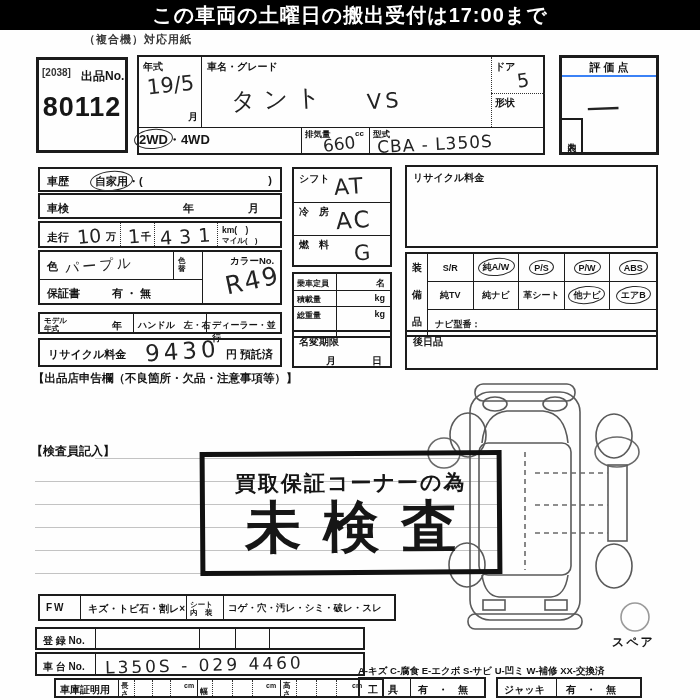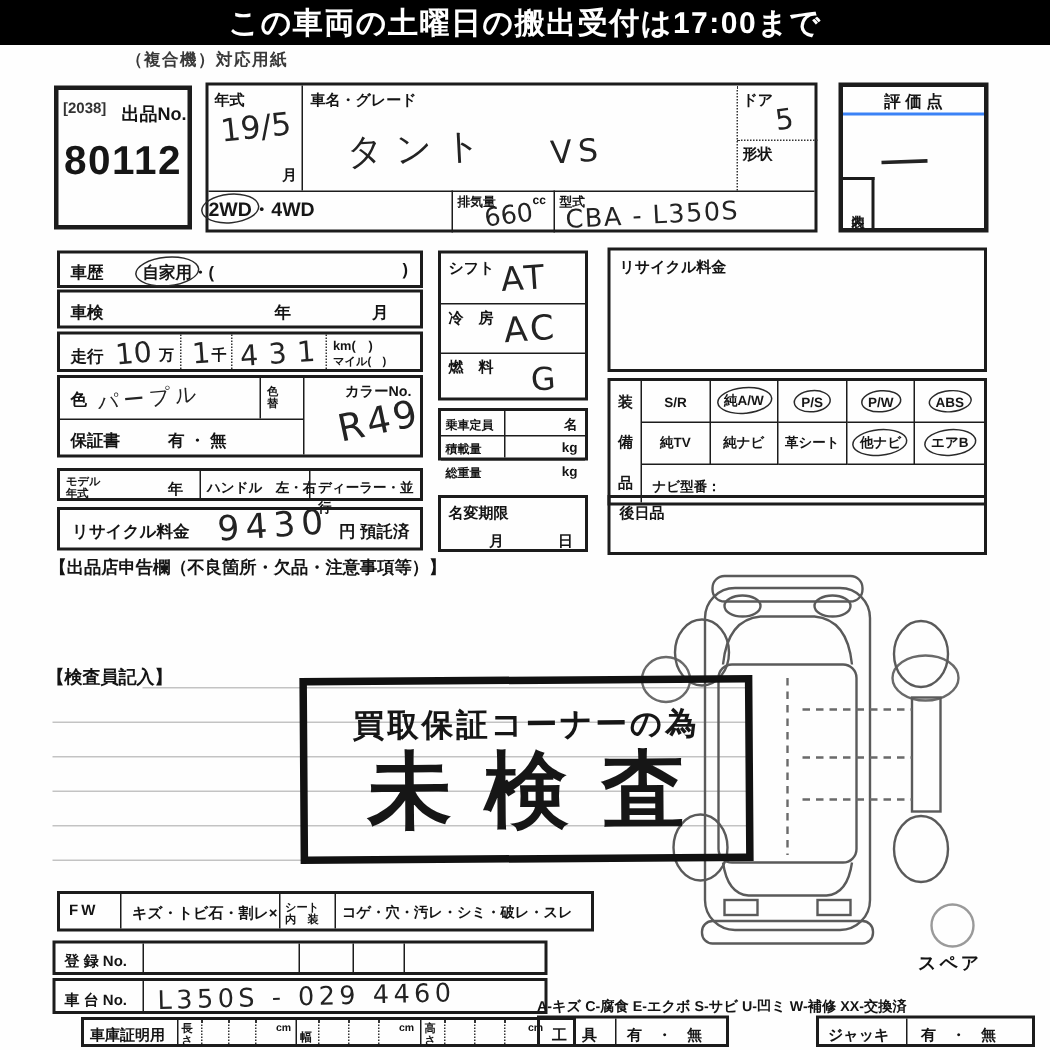--- a/index.html
+++ b/index.html
@@ -150,21 +150,21 @@
     <span class="abs lbl" style="left:5px;top:3px;font-size:10px;">シフト</span>
     <span class="abs hw" style="left:40px;top:5px;font-size:22px;letter-spacing:2px;transform:rotate(-4deg);">AT</span>
     <div class="hline" style="top:33px;"></div>
     <span class="abs lbl" style="left:5px;top:36px;font-size:10px;">冷　房</span>
     <span class="abs hw" style="left:42px;top:38px;font-size:23px;letter-spacing:2px;transform:rotate(-4deg);">AC</span>
     <div class="hline" style="top:66px;"></div>
     <span class="abs lbl" style="left:5px;top:69px;font-size:10px;">燃　料</span>
     <span class="abs hw" style="left:60px;top:72px;font-size:21px;transform:rotate(-4deg);">G</span>
   </div>
 
-  <div class="box" style="left:292px;top:272px;width:100px;height:35px;">
+  <div class="box" style="left:292px;top:272px;width:100px;height:66px;">
     <div class="vline" style="left:42px;"></div>
     <div class="hline" style="top:16px;"></div>
     <div class="hline" style="top:32px;"></div>
     <span class="abs lbl" style="left:3px;top:4px;font-size:8px;">乗車定員</span>
     <span class="abs lbl" style="right:5px;top:3px;font-size:9px;">名</span>
     <span class="abs lbl" style="left:3px;top:20px;font-size:8px;">積載量</span>
     <span class="abs lbl" style="right:5px;top:19px;font-size:9px;">kg</span>
     <span class="abs lbl" style="left:3px;top:36px;font-size:8px;">総重量</span>
     <span class="abs lbl" style="right:5px;top:35px;font-size:9px;">kg</span>
   </div>
@@ -330,19 +330,19 @@
   </div>
 
   <div class="abs lbl" style="left:358px;top:665px;font-size:9.5px;white-space:nowrap;">A-キズ C-腐食 E-エクボ S-サビ U-凹ミ W-補修 XX-交換済</div>
 
   <div class="box" style="left:358px;top:677px;width:128px;height:21px;">
     <span class="abs lbl" style="left:8px;top:4px;font-size:10px;">工　具</span>
     <div class="vline" style="left:50px;"></div>
     <span class="abs lbl" style="left:58px;top:4px;font-size:10px;">有　・　無</span>
   </div>
 
-  <div class="box" style="left:496px;top:677px;width:146px;height:21px;margin-left:48px;">
+  <div class="box" style="left:496px;top:677px;width:146px;height:21px;">
     <span class="abs lbl" style="left:6px;top:4px;font-size:10px;">ジャッキ</span>
     <div class="vline" style="left:58px;"></div>
     <span class="abs lbl" style="left:68px;top:4px;font-size:10px;">有　・　無</span>
   </div>
 
 </div>
 
 </body></html>

